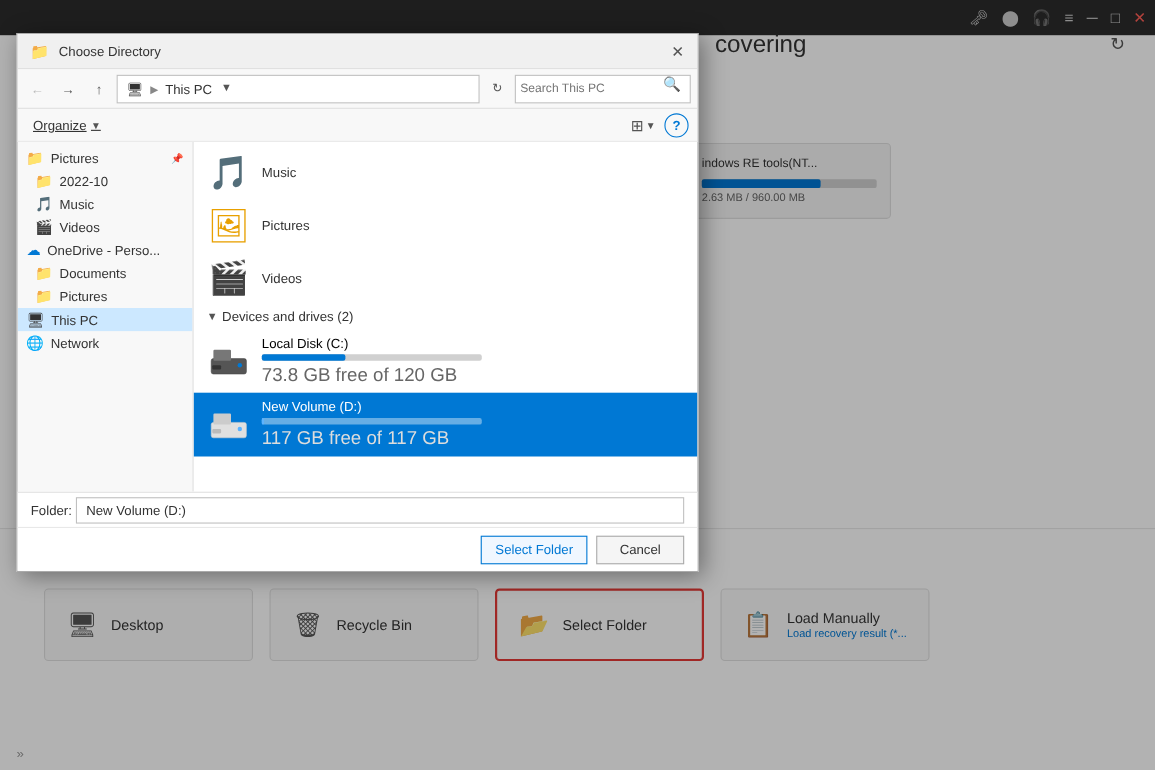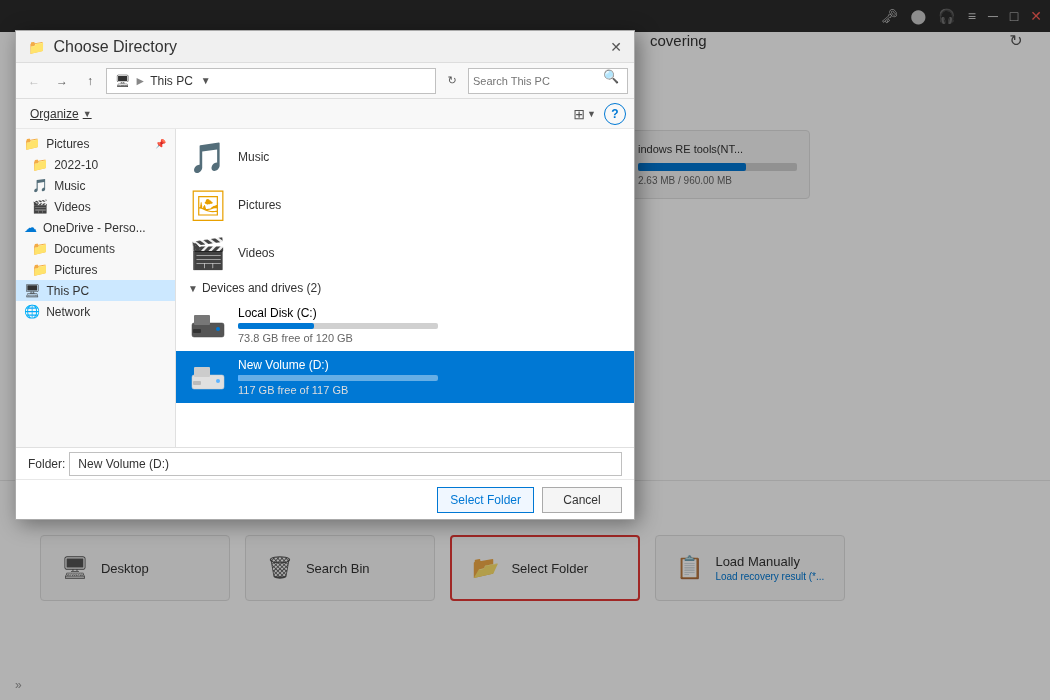--- a/index.html
+++ b/index.html
@@ -17,21 +17,21 @@
     }
     .app-titlebar-icons { display: flex; gap: 12px; align-items: center; }
     .titlebar-icon { color: #ccc; font-size: 14px; cursor: pointer; }
     .titlebar-icon.close { color: #ff5f57; }
 
     
     .recovering-header {
       position: absolute; top: 20px; left: 630px; right: 0; height: 40px;
       display: flex; align-items: center; justify-content: space-between; padding: 0 20px;
     }
-    .recovering-title { font-size: 15px; color: #333; font-weight: 300; }
+    .recovering-title { font-size: 22px; color: #333; font-weight: 300; }
     .refresh-btn { width: 28px; height: 28px; display: flex; align-items: center; justify-content: center; cursor: pointer; color: #555; font-size: 16px; }
 
     
     .drives-area {
       position: absolute; top: 130px; left: 625px; right: 10px; display: flex; gap: 16px;
     }
     .drive-card {
       background: #f5f5f5; border: 1px solid #e0e0e0; border-radius: 4px;
       padding: 12px; width: 185px;
     }
@@ -75,21 +75,21 @@
       background: #fff; border: 1px solid #aaa; box-shadow: 4px 4px 20px rgba(0,0,0,0.4);
       z-index: 20; display: flex; flex-direction: column;
     }
     .dialog-titlebar {
       height: 32px; background: #f0f0f0; border-bottom: 1px solid #ddd;
       display: flex; align-items: center; justify-content: space-between;
       padding: 0 8px 0 12px; flex-shrink: 0;
     }
     .dialog-title-content { display: flex; align-items: center; gap: 8px; }
     .dialog-folder-icon { font-size: 14px; color: #e8a000; }
-    .dialog-title-text { font-size: 16px; color: #333; }
+    .dialog-title-text { font-size: 12px; color: #333; }
     .dialog-close-btn {
       width: 20px; height: 20px; display: flex; align-items: center; justify-content: center;
       cursor: pointer; color: #555; font-size: 14px; border: none; background: none;
     }
 
     
     .dialog-addressbar {
       height: 36px; background: #f8f8f8; border-bottom: 1px solid #ddd;
       display: flex; align-items: center; padding: 0 6px; gap: 4px; flex-shrink: 0;
     }
@@ -167,21 +167,21 @@
       border-radius: 0;
     }
     .drive-item.selected { background: #0078d4; color: #fff; }
     .drive-icon { width: 40px; height: 40px; flex-shrink: 0; display: flex; align-items: center; justify-content: center; }
     .drive-details { flex: 1; }
     .drive-name { font-size: 12px; }
     .drive-bar-bg { height: 6px; background: #d0d0d0; border-radius: 2px; margin: 3px 0; width: 200px; }
     .drive-bar-fill { height: 100%; border-radius: 2px; }
     .drive-bar-fill.blue { background: #0078d4; }
     .drive-bar-fill.blue-sel { background: #5cb3ff; }
-    .drive-free { font-size: 11px; color: #666; }
+    .drive-free { font-size: 17px; color: #666; }
     .drive-item.selected .drive-free { color: #ddd; }
     .drive-item.selected .drive-bar-bg { background: rgba(255,255,255,0.4); }
     .drive-item.selected .drive-name { color: #fff; }
 
     
     .dialog-folder-bar {
       height: 32px; display: flex; align-items: center; border-top: 1px solid #e0e0e0;
       padding: 0 12px; gap: 4px; flex-shrink: 0; background: #fff;
     }
     .folder-label { font-size: 12px; color: #333; white-space: nowrap; }
@@ -256,21 +256,21 @@
     <div class="recover-cards">
       <div class="recover-card">
         <span class="recover-card-icon">🖥</span>
         <div>
           <div class="recover-card-label">Desktop</div>
         </div>
       </div>
       <div class="recover-card">
         <span class="recover-card-icon">🗑</span>
         <div>
-          <div class="recover-card-label">Search Bin</div>
+          <div class="recover-card-label">Recycle Bin</div>
         </div>
       </div>
       <div class="recover-card active">
         <span class="recover-card-icon">📂</span>
         <div>
           <div class="recover-card-label">Select Folder</div>
         </div>
       </div>
       <div class="recover-card">
         <span class="recover-card-icon">📋</span>

